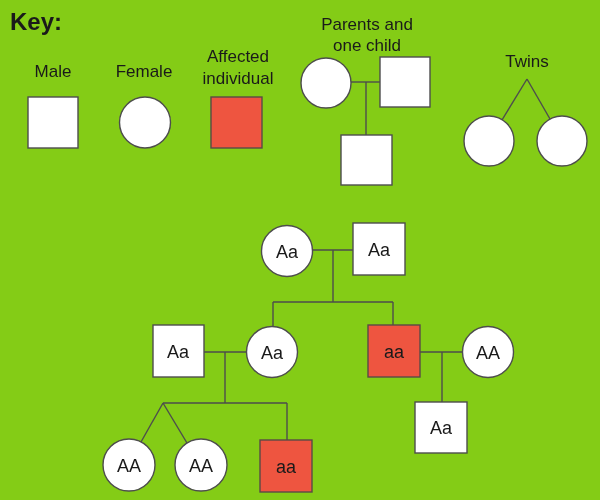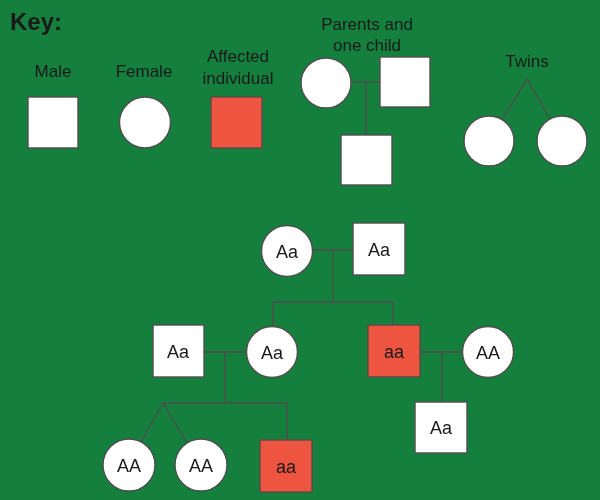--- a/index.html
+++ b/index.html
@@ -4,21 +4,21 @@
 <style>
   html, body {
     margin: 0;
     padding: 0;
     background: #ffffff;
   }
   #canvas {
     position: relative;
     width: 600px;
     height: 500px;
-    background: #15803d;
+    background: #84cc16;
     font-family: "Liberation Sans", sans-serif;
   }
   svg { display: block; }
   text {
     font-family: "Liberation Sans", sans-serif;
     fill: #1a1a1a;
   }
   .key-title {
     font-size: 24px;
     font-weight: bold;

